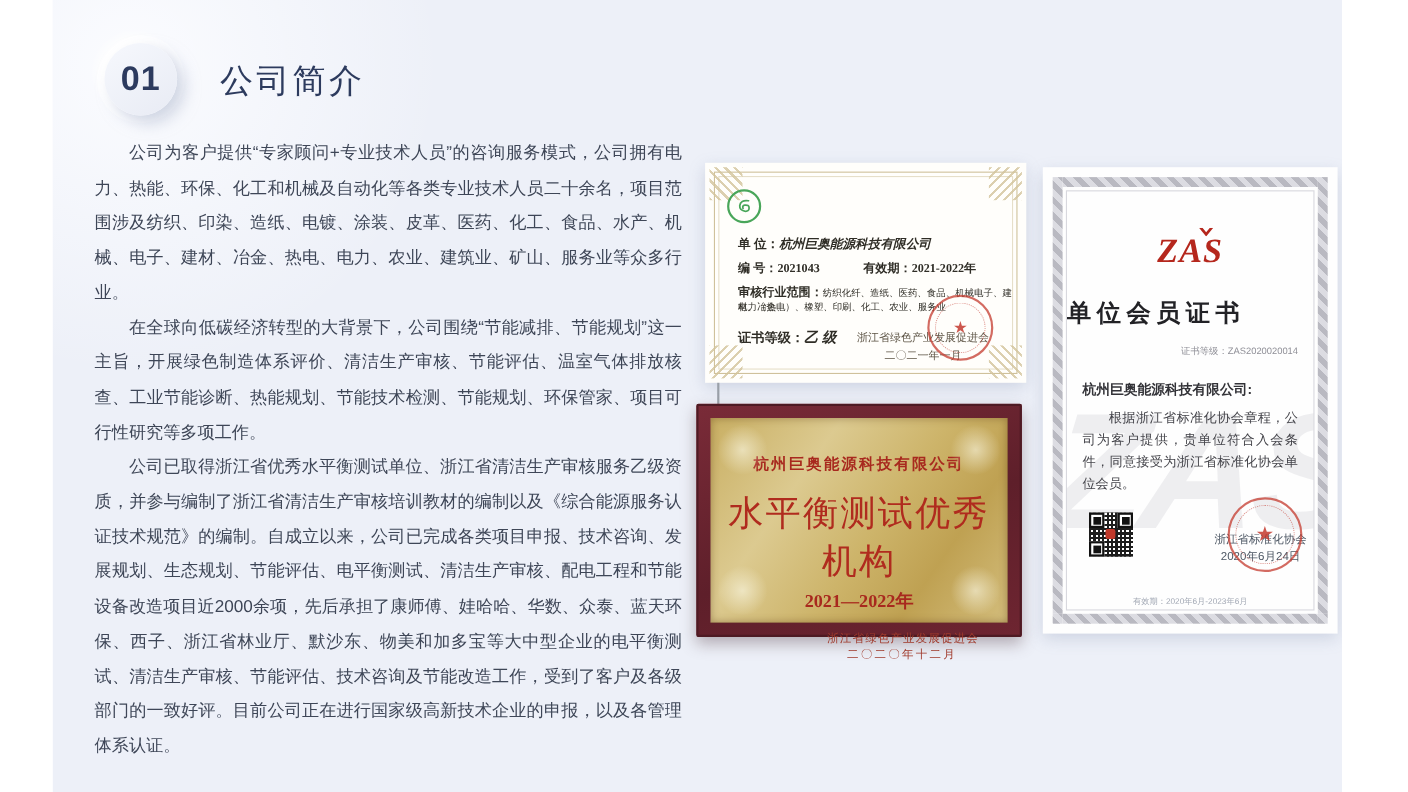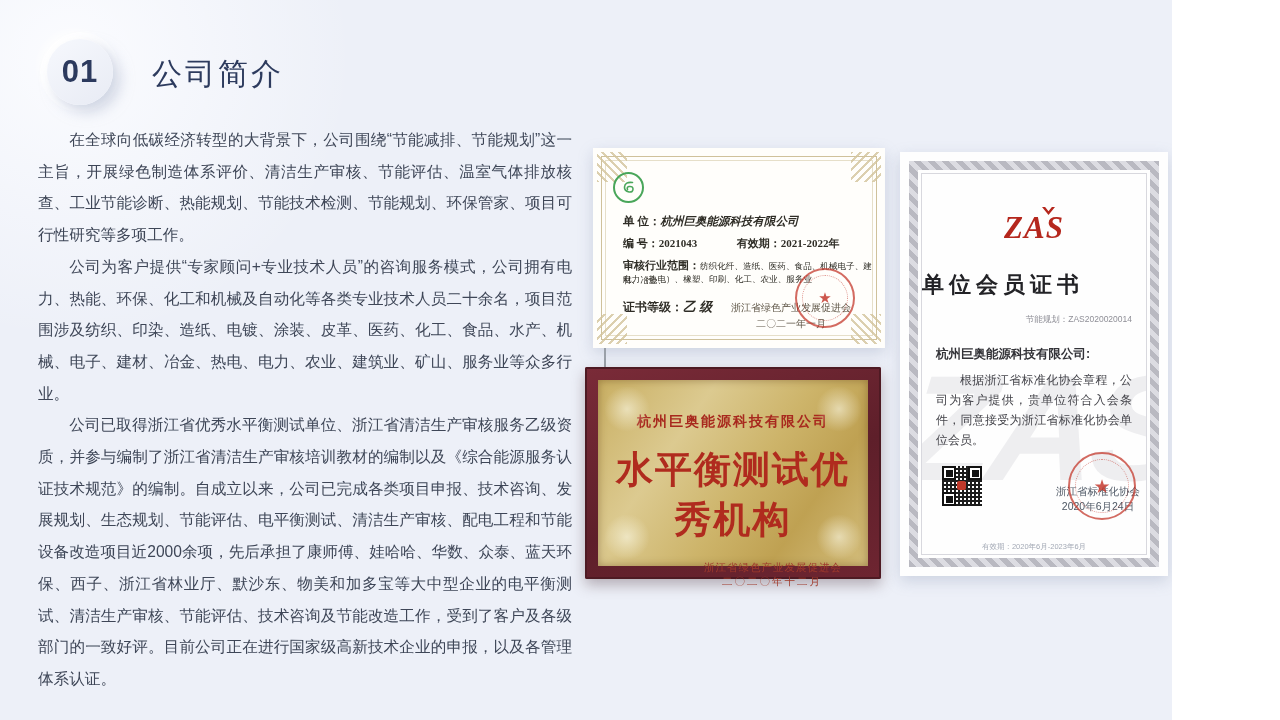--- a/index.html
+++ b/index.html
@@ -1,18 +1,18 @@
 <!DOCTYPE html>
 <html><head>
 <meta charset="utf-8">
 <style>
   html,body{margin:0;padding:0;}
   body{font-family:"Liberation Sans","DejaVu Sans",sans-serif;}
   .slide{position:relative;width:1172px;height:720px;overflow:hidden;
-    background:radial-gradient(circle at 6% 8%, #fbfcff 0%, rgba(251,252,255,0) 22%), #edf0f8;}
+    background:radial-gradient(circle at 6% 8%, #fbfcff 0%, rgba(251,252,255,0) 22%), #edf0f8;margin-left:48px;}
 
   
   .num-badge-outer{position:absolute;left:40px;top:32px;width:80px;height:80px;border-radius:50%;
     background:rgba(255,255,255,.55);}
   .num-badge{position:absolute;left:47px;top:39px;width:66px;height:66px;border-radius:50%;
     background:linear-gradient(145deg,#f6f8fd,#e8ebf4);
     box-shadow:7px 7px 14px rgba(173,183,205,.55),-6px -6px 12px #ffffff;
     display:flex;align-items:center;justify-content:center;}
   .num-badge span{font-size:31px;font-weight:bold;color:#2c3a5e;letter-spacing:1px;}
   .page-title{position:absolute;left:152px;top:54px;font-size:30px;color:#2d3b5e;
@@ -52,21 +52,21 @@
   .plaque{position:absolute;left:585px;top:367px;width:296px;height:212px;border-radius:2px;
     background:linear-gradient(160deg,#7a2b38,#5e1f2a 55%,#6e2531);
     box-shadow:0 6px 14px rgba(110,90,100,.45), inset 0 0 0 2px #4e1a23;}
   .plate{position:absolute;inset:13px;
     background:linear-gradient(125deg,#c9af63 0%,#dcca90 30%,#cdb46a 55%,#bfa152 75%,#d3bd7c 100%);
     box-shadow:inset 0 0 8px rgba(90,60,20,.45);
     font-family:"Liberation Serif","DejaVu Serif",serif;text-align:center;color:#a8291e;}
   .plate .flor{position:absolute;width:46px;height:46px;border-radius:50%;
     background:radial-gradient(circle,rgba(255,255,240,.55) 0%,rgba(255,255,240,0) 70%);}
   .plaque-company{margin-top:33px;font-size:14px;font-weight:bold;letter-spacing:2px;}
-  .plaque-title{margin-top:14px;font-size:37px;font-weight:bold;letter-spacing:2px;color:#b02b1e;}
+  .plaque-title{margin-top:14px;font-size:32px;font-weight:normal;letter-spacing:2px;color:#b02b1e;}
   .plaque-years{margin-top:3px;font-size:16.5px;font-weight:bold;}
   .plaque-issuer{margin-top:16px;padding-right:26px;text-align:right;font-size:10.5px;letter-spacing:1px;color:#a03a2c;}
   .plaque-date{padding-right:46px;text-align:right;font-size:10.5px;letter-spacing:2px;color:#a03a2c;}
 
   
   .cert2{left:900px;top:152px;width:268px;height:424px;background:#fefefe;}
   .rope{position:absolute;inset:9px;border:9px solid transparent;
     border-image:repeating-linear-gradient(45deg,#b9b9c1 0 5px,#dcdce2 5px 10px) 9;}
   .rope2{position:absolute;inset:21px;border:1px solid #d8d8de;}
   .cert2 .content{position:absolute;inset:22px;overflow:hidden;}
@@ -103,22 +103,22 @@
 
 <div class="slide">
 
   <div class="num-badge-outer"></div>
   <div class="num-badge">
     <span>01</span>
   </div>
   <div class="page-title">公司简介</div>
 
   <div class="intro">
+    <p>公司为客户提供“专家顾问+专业技术人员”的咨询服务模式，公司拥有电力、热能、环保、化工和机械及自动化等各类专业技术人员二十余名，项目范围涉及纺织、印染、造纸、电镀、涂装、皮革、医药、化工、食品、水产、机械、电子、建材、冶金、热电、电力、农业、建筑业、矿山、服务业等众多行业。</p>
     <p>在全球向低碳经济转型的大背景下，公司围绕“节能减排、节能规划”这一主旨，开展绿色制造体系评价、清洁生产审核、节能评估、温室气体排放核查、工业节能诊断、热能规划、节能技术检测、节能规划、环保管家、项目可行性研究等多项工作。</p>
-    <p>公司为客户提供“专家顾问+专业技术人员”的咨询服务模式，公司拥有电力、热能、环保、化工和机械及自动化等各类专业技术人员二十余名，项目范围涉及纺织、印染、造纸、电镀、涂装、皮革、医药、化工、食品、水产、机械、电子、建材、冶金、热电、电力、农业、建筑业、矿山、服务业等众多行业。</p>
     <p>公司已取得浙江省优秀水平衡测试单位、浙江省清洁生产审核服务乙级资质，并参与编制了浙江省清洁生产审核培训教材的编制以及《综合能源服务认证技术规范》的编制。自成立以来，公司已完成各类项目申报、技术咨询、发展规划、生态规划、节能评估、电平衡测试、清洁生产审核、配电工程和节能设备改造项目近2000余项，先后承担了康师傅、娃哈哈、华数、众泰、蓝天环保、西子、浙江省林业厅、默沙东、物美和加多宝等大中型企业的电平衡测试、清洁生产审核、节能评估、技术咨询及节能改造工作，受到了客户及各级部门的一致好评。目前公司正在进行国家级高新技术企业的申报，以及各管理体系认证。</p>
 
   </div>
 
   <div class="card cert1">
     <div class="frame"></div>
     <div class="frame2"></div>
     <div class="corner tl"></div>
     <div class="corner tr"></div>
     <div class="corner bl"></div>
@@ -160,34 +160,35 @@
   <div class="hang"></div>
 
   <div class="plaque">
     <div class="plate">
       <div class="flor" style="left:6px;top:6px;"></div>
       <div class="flor" style="right:6px;top:6px;"></div>
       <div class="flor" style="left:6px;bottom:6px;"></div>
       <div class="flor" style="right:6px;bottom:6px;"></div>
       <div class="plaque-company">杭州巨奥能源科技有限公司</div>
       <div class="plaque-title">水平衡测试优秀机构</div>
+      <div class="plaque-years">2021—2022年</div>
       <div class="plaque-issuer">浙江省绿色产业发展促进会</div>
       <div class="plaque-date">二〇二〇年十二月</div>
     </div>
   </div>
 
   <div class="card cert2">
     <div class="rope"></div>
     <div class="rope2"></div>
     <div class="content">
       <div class="watermark">ZAS</div>
       <div class="zas-logo">ZAS</div>
       <div class="zas-caron"></div>
       <div class="membership-title">单位会员证书</div>
-      <div class="member-no">节能规划：ZAS2020020014</div>
+      <div class="member-no">证书等级：ZAS2020020014</div>
       <div class="addressee">杭州巨奥能源科技有限公司:</div>
       <div class="m-body">根据浙江省标准化协会章程，公司为客户提供，贵单位符合入会条件，同意接受为浙江省标准化协会单位会员。</div>
 
       <div class="qr">
         <div class="finder" style="left:0;top:0;">
             <i></i>
           </div>
         <div class="finder" style="right:0;top:0;">
             <i></i>
           </div>

